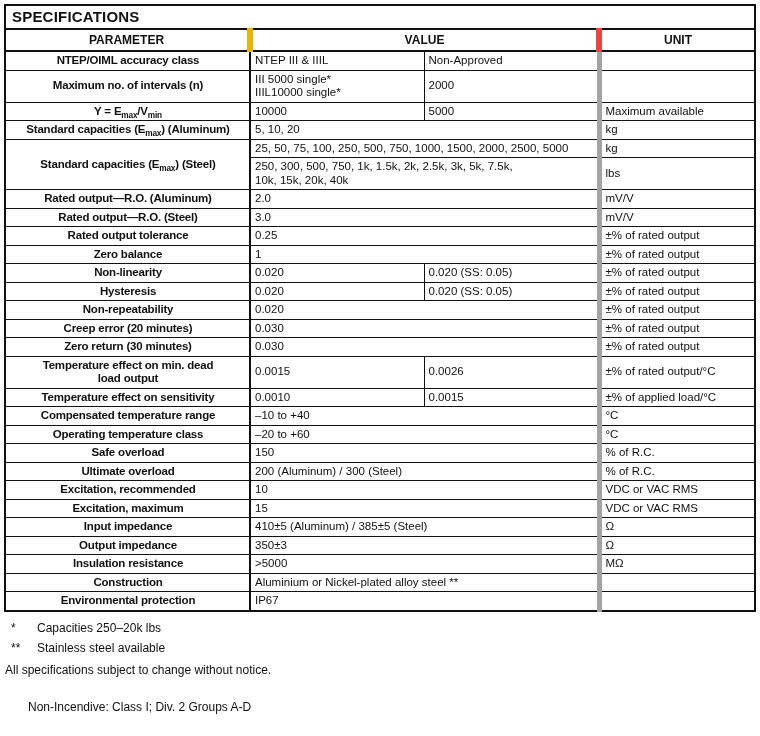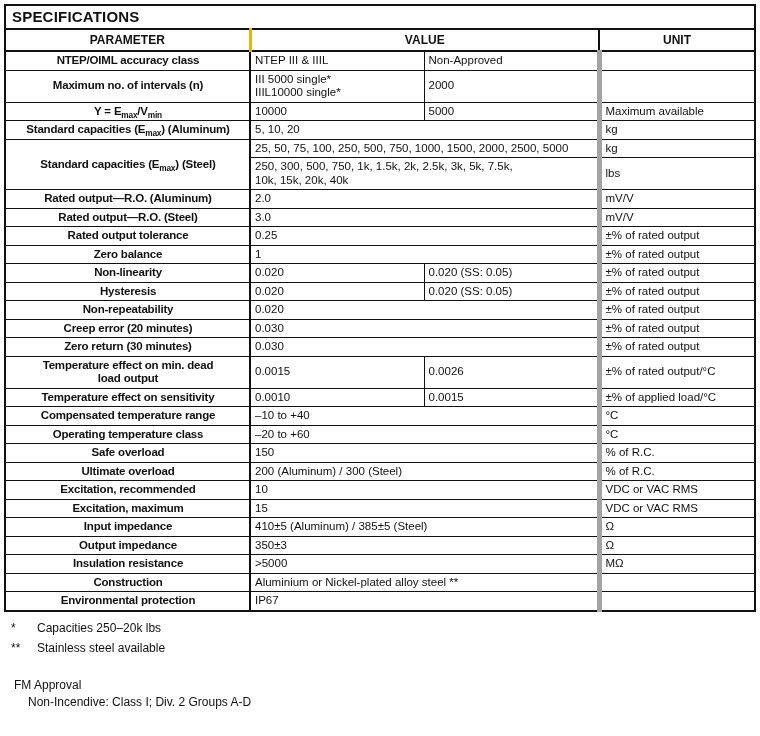--- a/index.html
+++ b/index.html
@@ -19,23 +19,23 @@
   }
   th.title-cell {
     border-bottom:2px solid #111; text-align:left;
     font-size:15px; font-weight:bold; letter-spacing:0.2px;
     padding:2px 6px 3px 6px;
   }
   tr.colhead th {
     border-bottom:2px solid #111; font-size:12px; font-weight:bold;
     text-align:center; padding:3px 2px;
   }
-  th.h-param { border-right:3px solid #eab308; }
+  th.h-param { border-right:6px solid #eab308; }
   th.h-value { border-left:2px solid #111; border-right:2px solid #111; }
-  th.h-unit  { border-left:2px solid #ef4444;margin-top:18px; }
+  th.h-unit  { border-left:6px solid #ef4444;margin-top:18px; }
   .spec-table td {
     font-size:11.5px; line-height:13.5px; padding:2px 4px;
   }
   td.param {
     font-weight:bold; text-align:center; letter-spacing:-0.2px;
     padding-left:5px; border-right:2px solid #111;
   }
   td.val  { }
   td.unit { border-left:5px solid #a3a3a3; }
   sub { font-size:72%; line-height:0; }
@@ -222,21 +222,21 @@
       <div class="note-line">
         <span class="note-marker">*</span>
         <span class="note-text">Capacities 250–20k lbs</span>
       </div>
       <div class="note-line">
         <span class="note-marker">**</span>
         <span class="note-text">Stainless steel available</span>
       </div>
     </div>
 
+  <div class="disclaimer">All specifications subject to change without notice.</div>
 
   <div class="fm">
-    <div>FM Approval</div>
     <div id="fm-lines">
         <div class="fm-line">Non-Incendive: Class I; Div. 2 Groups A-D</div>
       </div>
   </div>
 
 </div>
 
 </body></html>

